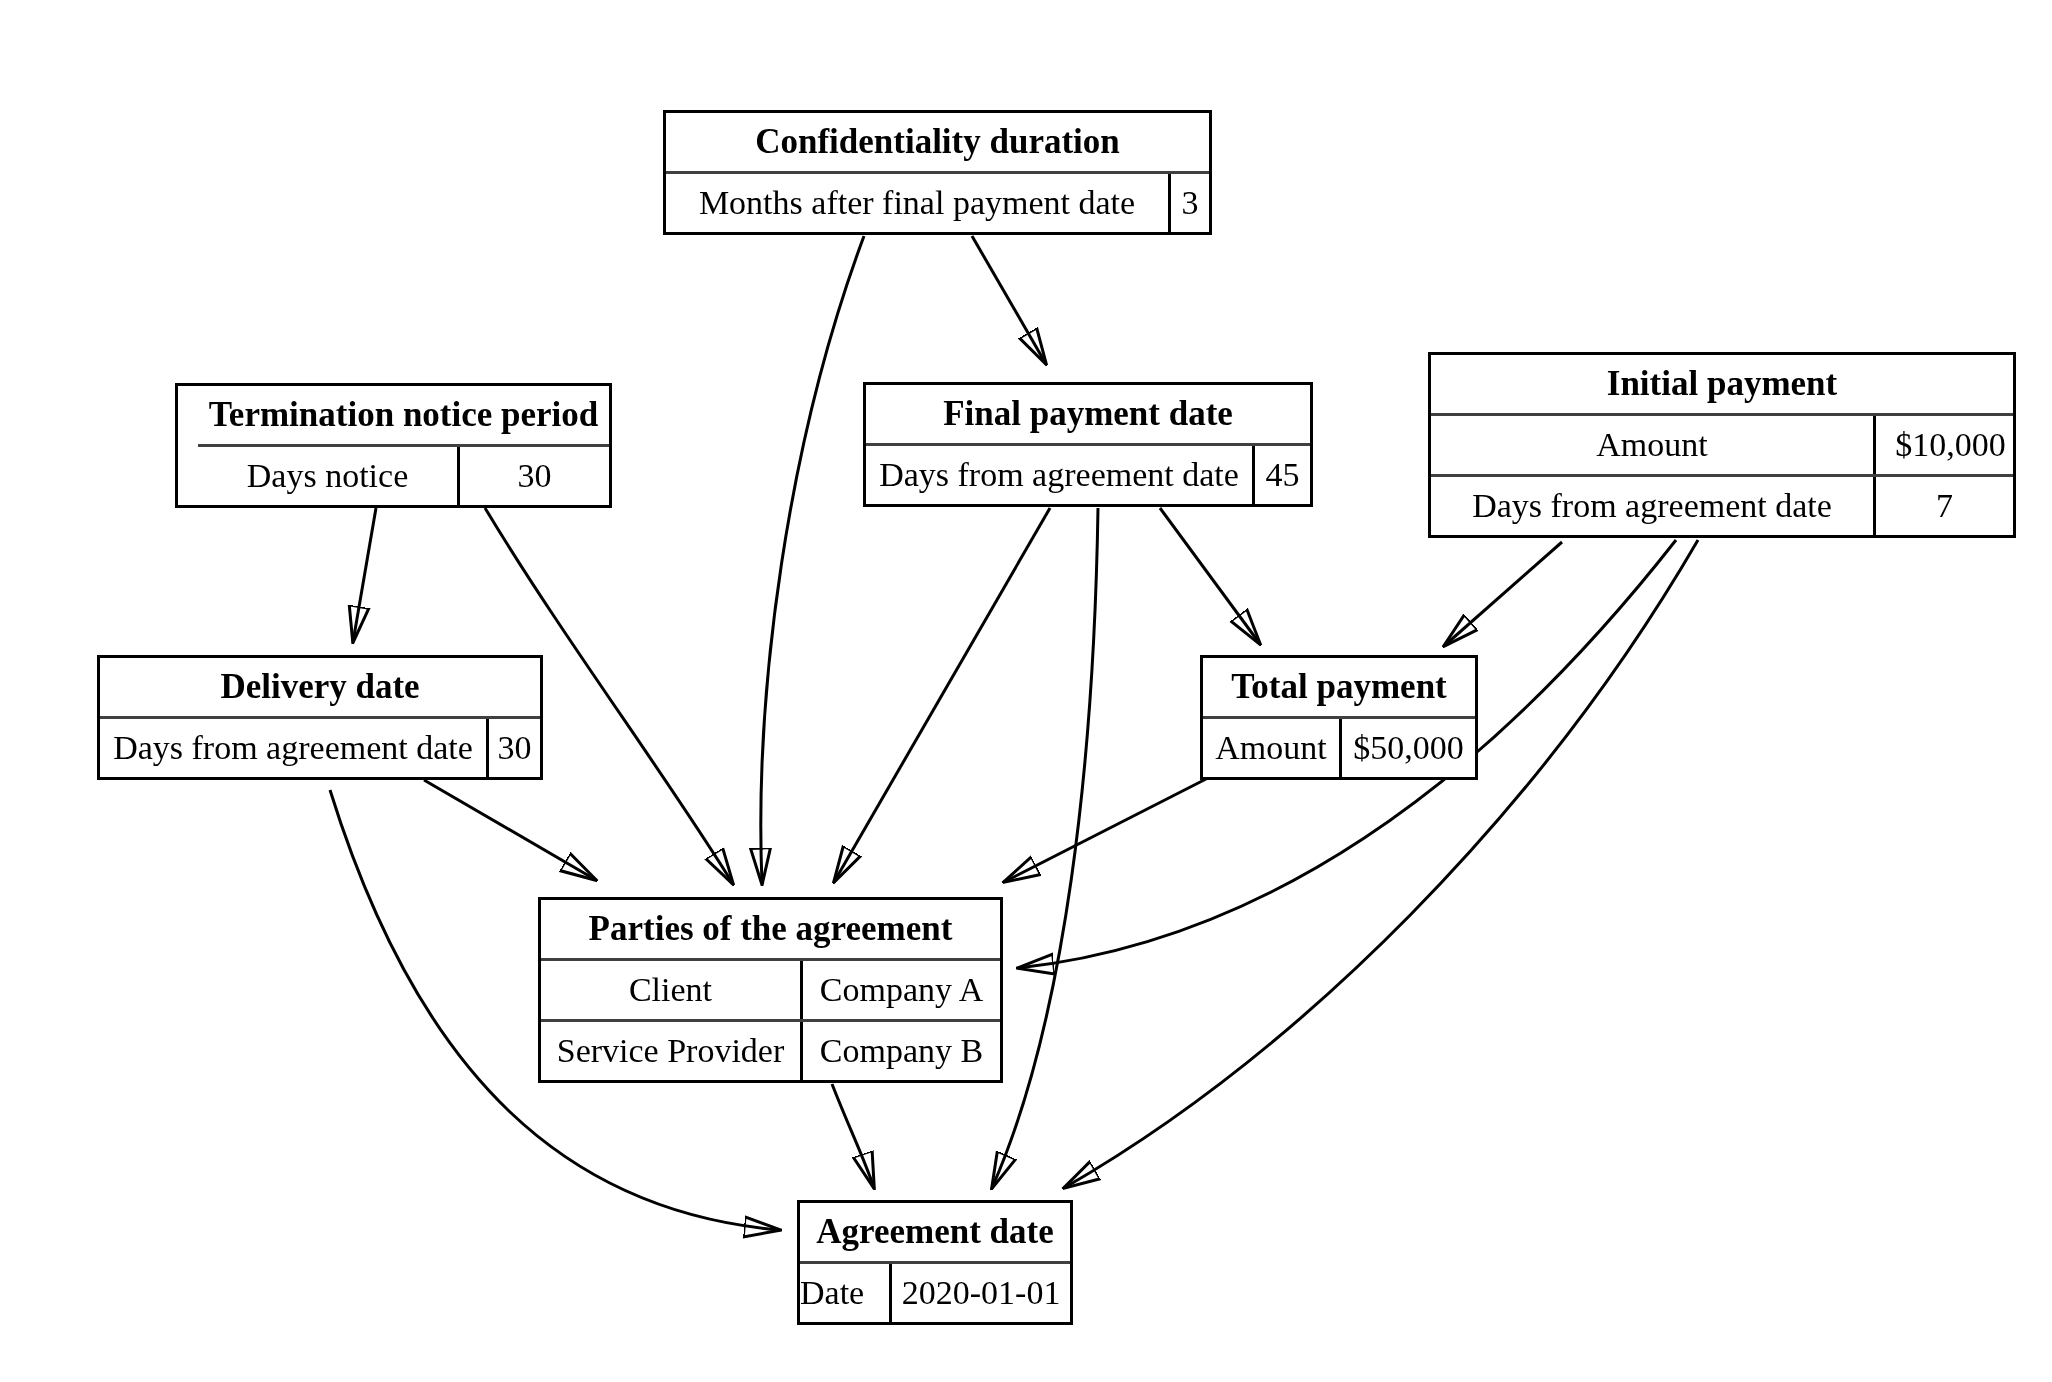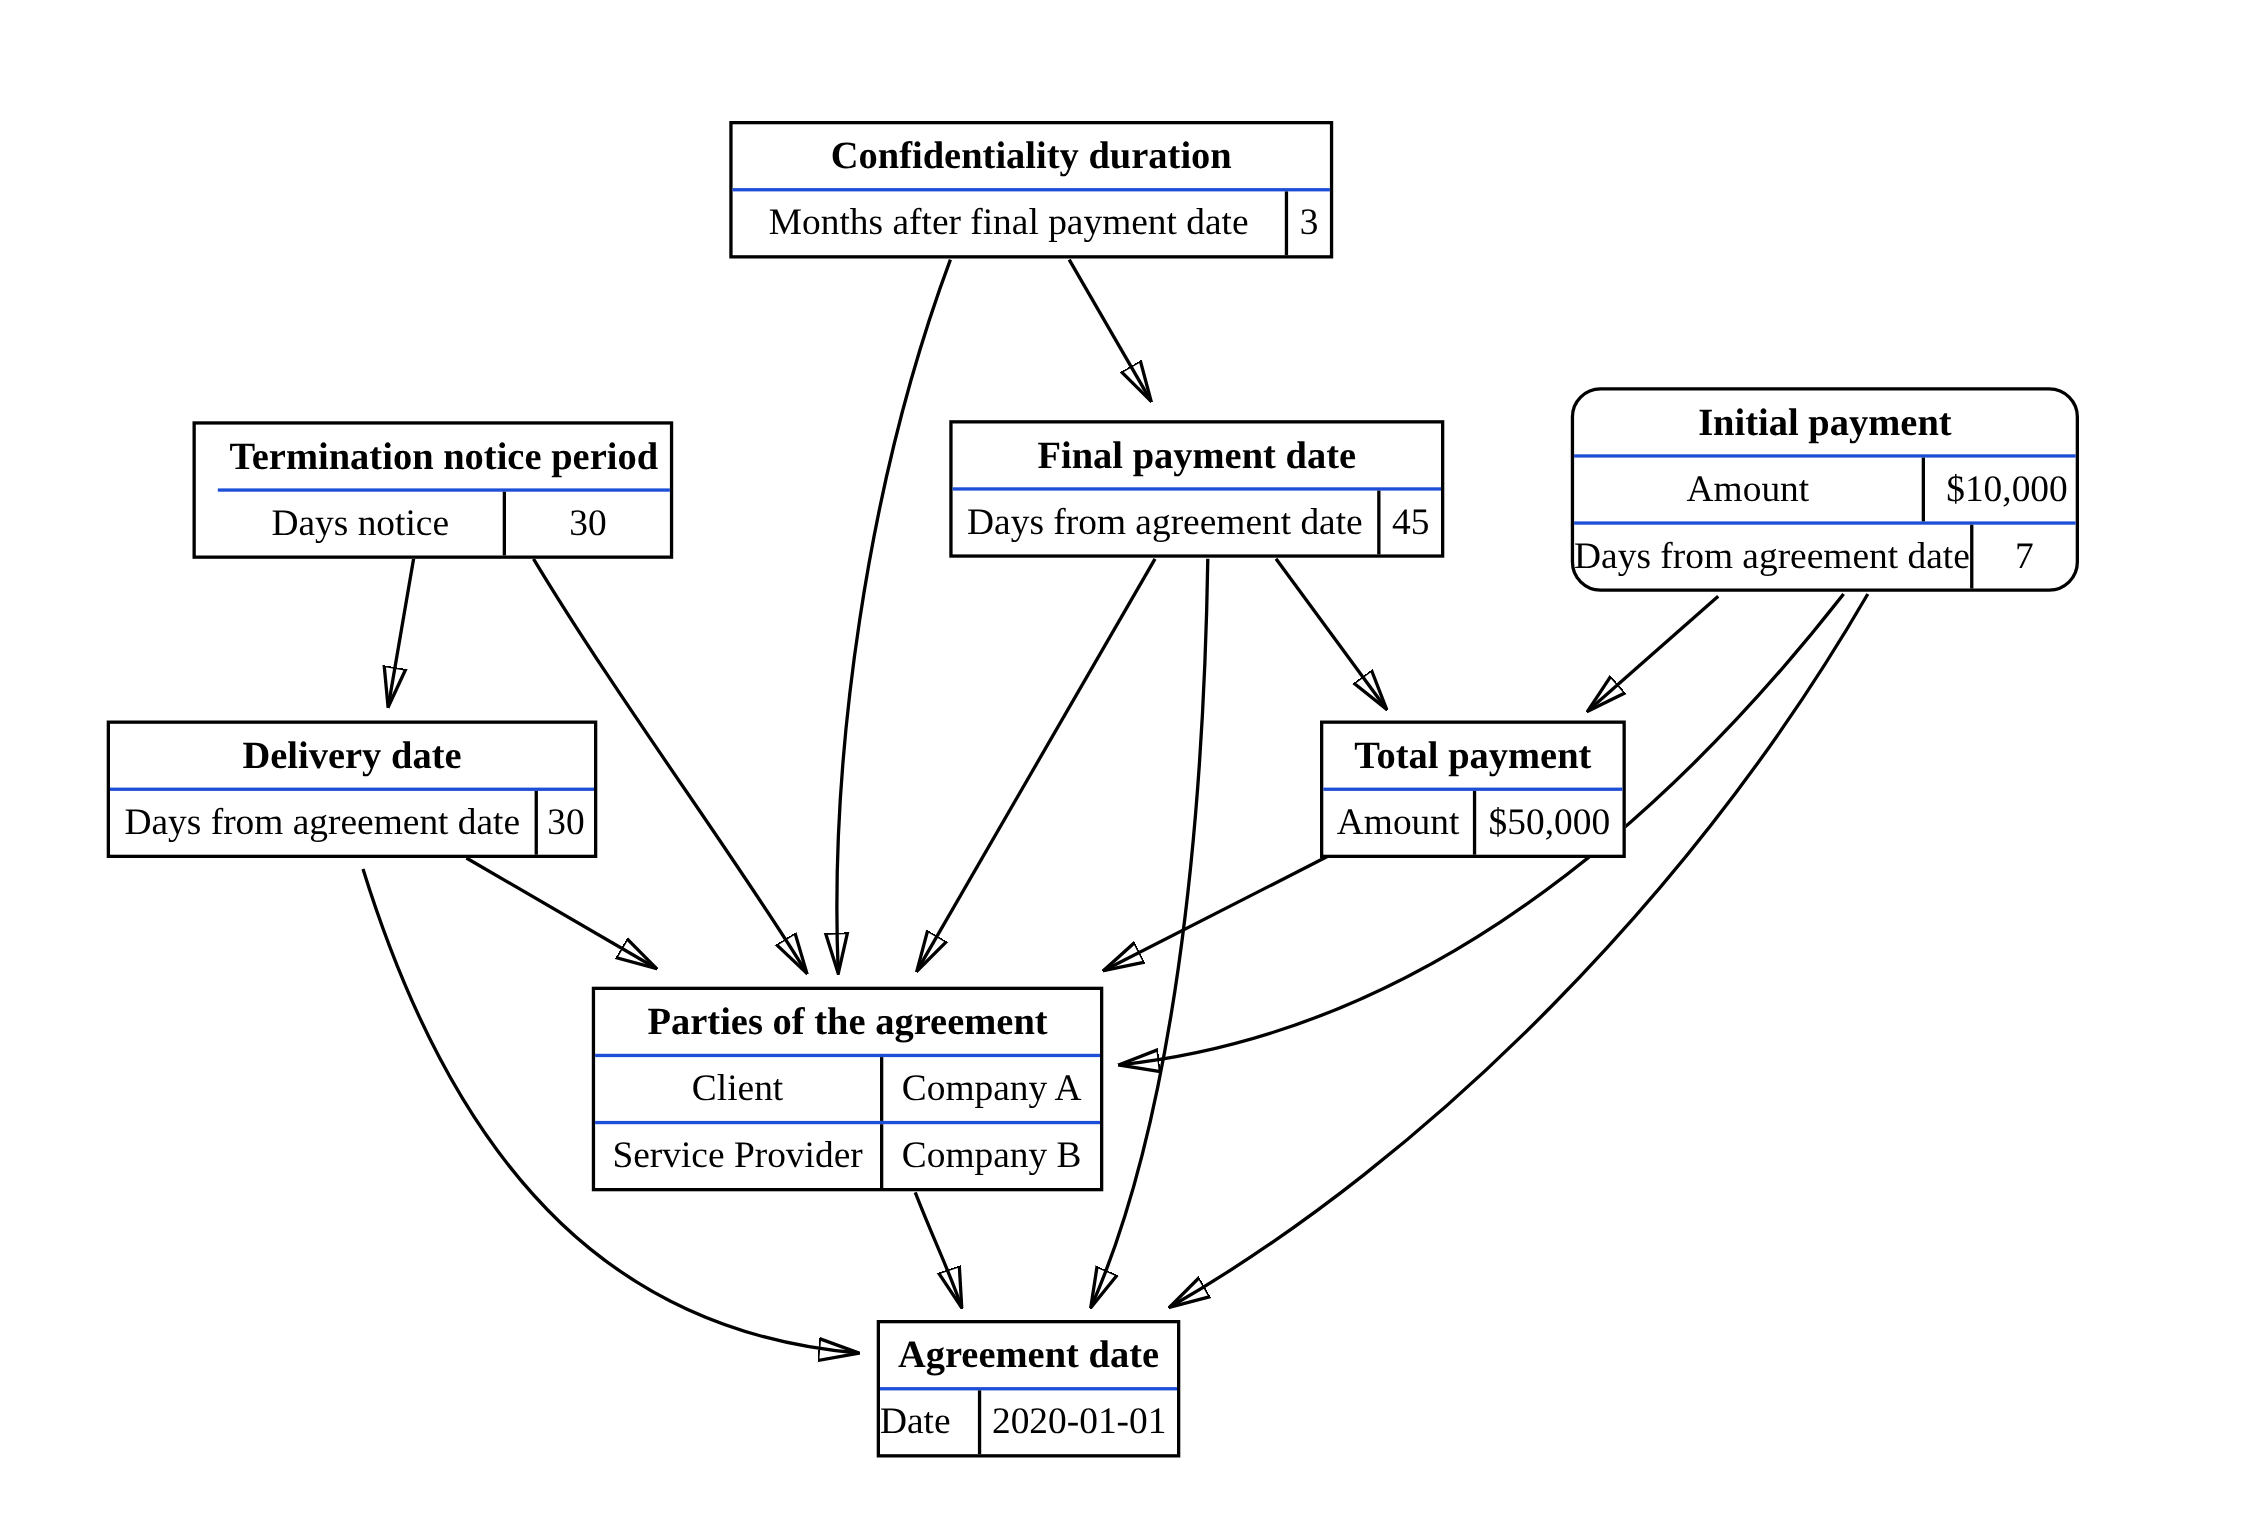--- a/index.html
+++ b/index.html
@@ -21,21 +21,21 @@
   }
   .node .title{
     height:58px;
     display:flex;align-items:center;justify-content:center;
     font-weight:bold;
     font-size:35px;
     white-space:nowrap;
   }
   .node .row{
     height:58px;
-    border-top:3px solid #1d4ed8;
+    border-top:3px solid #404040;
     display:flex;
   }
   .node .cell{
     display:flex;align-items:center;justify-content:center;
     font-size:34px;
     white-space:nowrap;
     box-sizing:border-box;
   }
   .node .cell.label{flex:1;}
   .node .cell.value{border-left:3px solid #000000;}
@@ -84,21 +84,21 @@
   </div>
 
   <div class="node" style="left:863px;top:382px;width:450px;">
     <div class="title">Final payment date</div>
     <div class="row">
       <div class="cell label">Days from agreement date</div>
       <div class="cell value" style="width:58px;">45</div>
     </div>
   </div>
 
-  <div class="node" style="left:1428px;top:352px;width:462px;border-radius:27px;">
+  <div class="node" style="left:1428px;top:352px;width:588px;">
     <div class="title">Initial payment</div>
     <div class="row">
       <div class="cell label">Amount</div>
       <div class="cell value" style="width:140px;padding-left:12px;">$10,000</div>
     </div>
     <div class="row">
       <div class="cell label">Days from agreement date</div>
       <div class="cell value" style="width:140px;">7</div>
     </div>
   </div>

